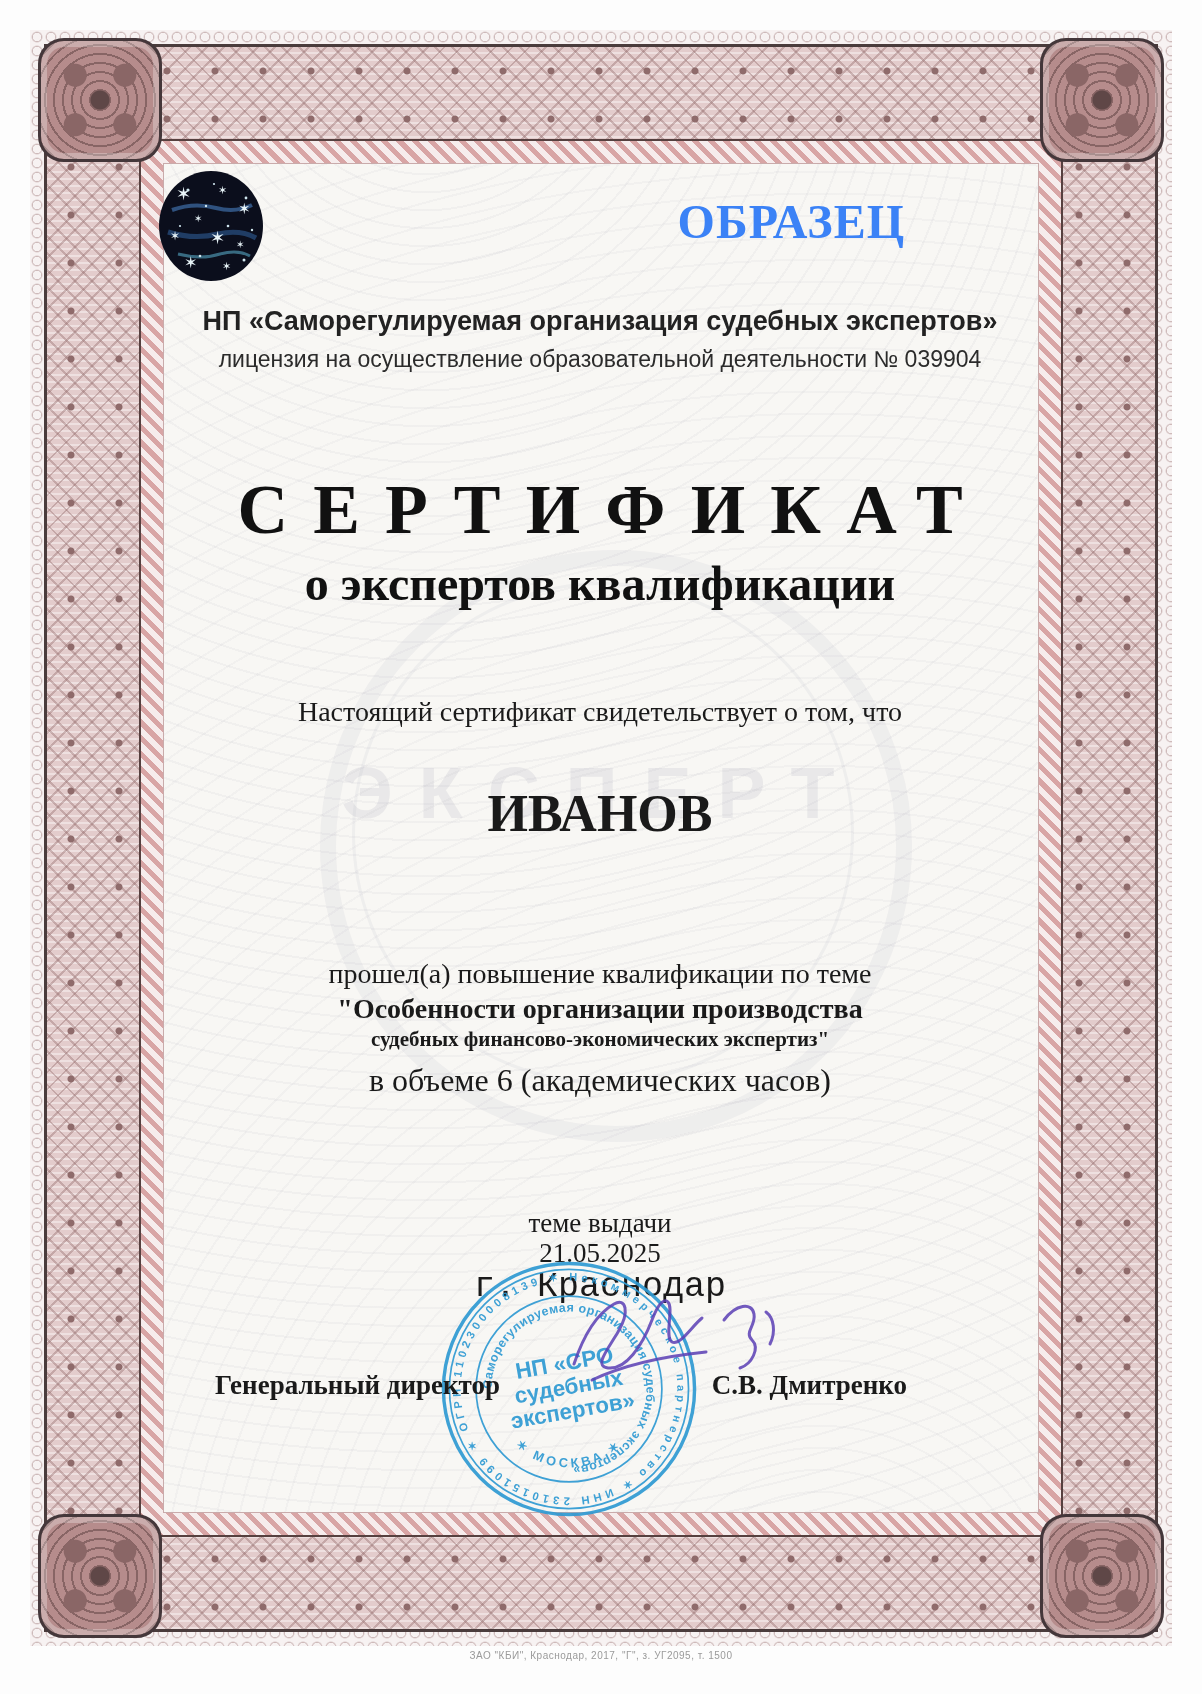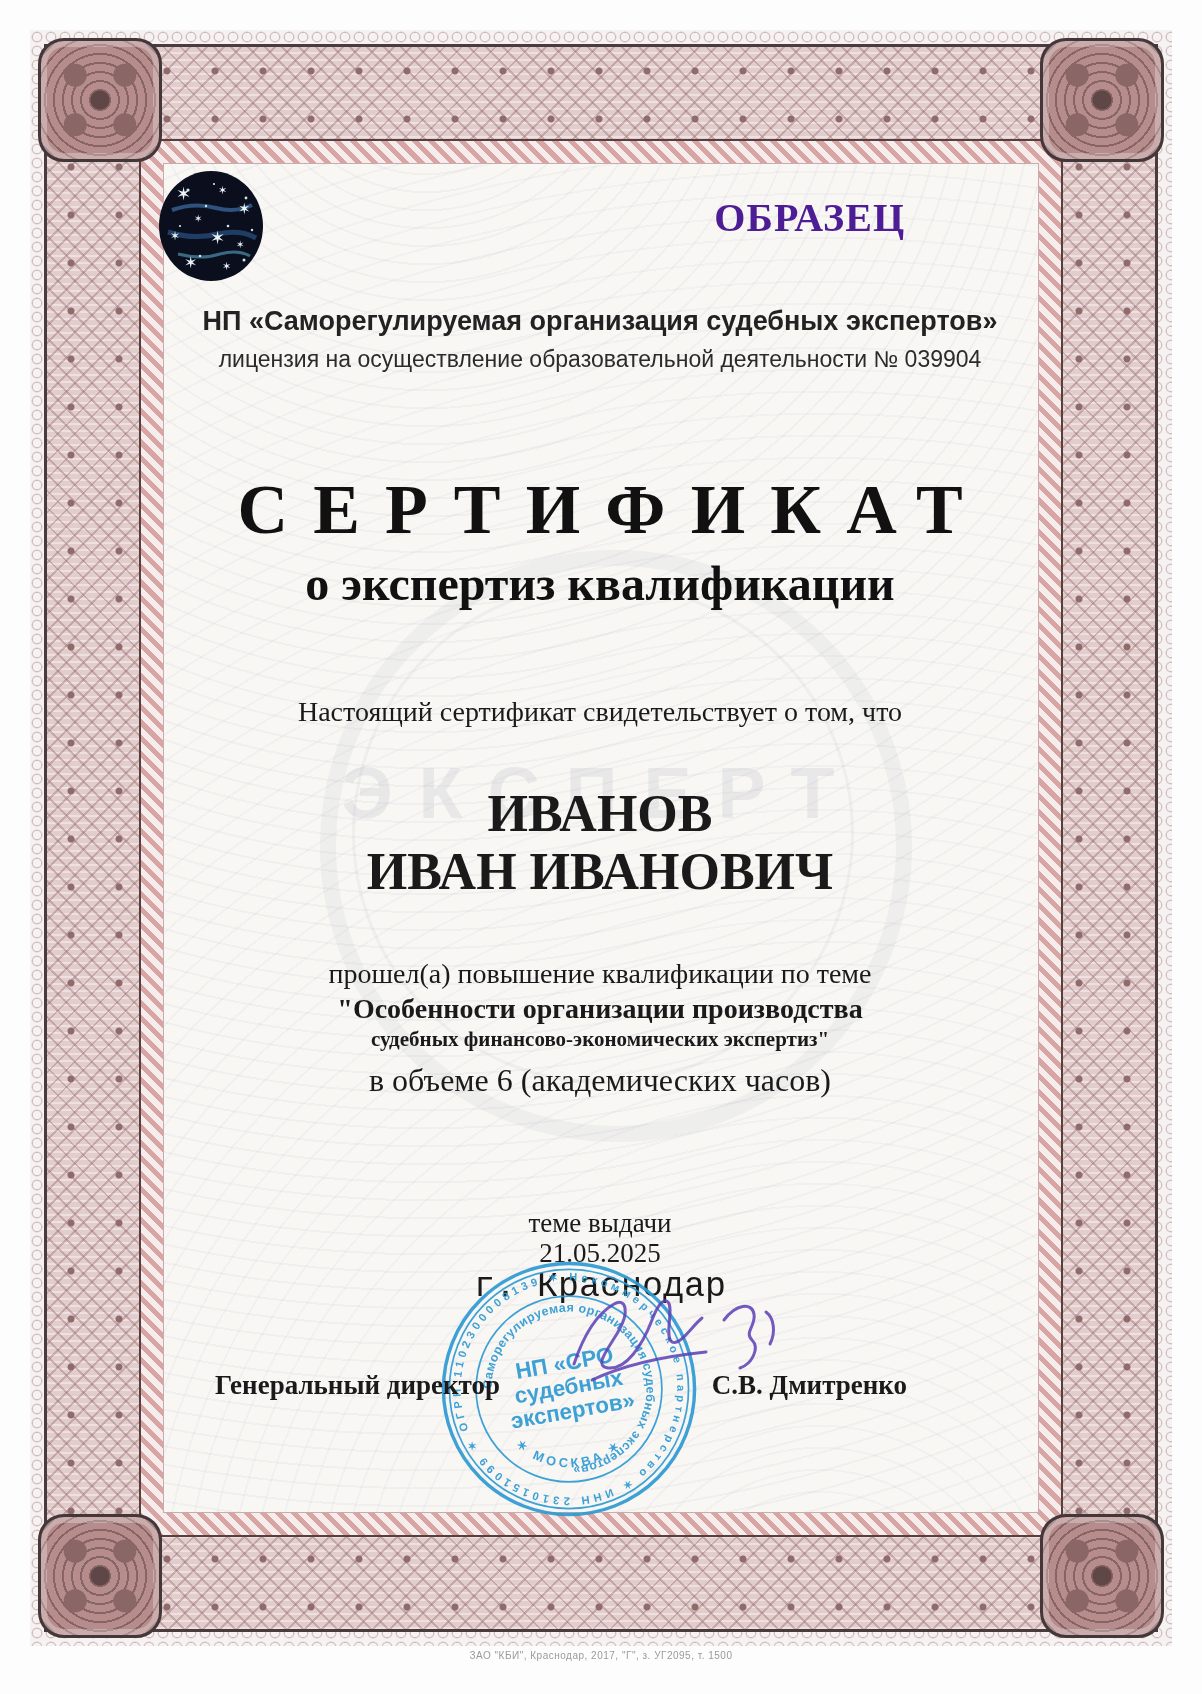--- a/index.html
+++ b/index.html
@@ -46,21 +46,21 @@
   .wm-ring{position:absolute;left:320px;top:550px;width:560px;height:560px;border-radius:50%;
            border:16px solid rgba(175,175,188,.12);}
   .wm-ring2{position:absolute;left:352px;top:582px;width:496px;height:496px;border-radius:50%;
            border:3px solid rgba(175,175,188,.12);}
   .wm-text{position:absolute;left:0;width:1202px;top:752px;text-align:center;
            font-family:"Liberation Sans",sans-serif;font-weight:bold;font-size:72px;
            letter-spacing:26px;color:rgba(160,160,176,.17);}
   
   .abs{position:absolute;}
   .ccol{left:178px;width:844px;text-align:center;}
-  .sample{right:297px;top:194px;font-size:40px;font-weight:bold;color:#4c1d95;letter-spacing:1px;}
+  .sample{right:297px;top:194px;font-size:48px;font-weight:bold;color:#3b82f6;letter-spacing:1px;}
   .org{top:306px;font-family:"Liberation Sans",sans-serif;font-weight:bold;font-size:27px;color:#222;}
   .lic{font-family:"Liberation Sans",sans-serif;font-size:23px;color:#2b2b2b;}
   .lic1{top:346px}.lic2{top:376px}
   .title{top:470px;font-size:70px;font-weight:bold;letter-spacing:.36em;text-indent:.36em;color:#111;}
   .subtitle{top:556px;font-size:48px;font-weight:bold;color:#111;}
   .statement{top:696px;font-size:28px;}
   .name1{top:784px;font-size:52px;font-weight:bold;}
   .name2{top:842px;font-size:52px;font-weight:bold;}
   .cintro{top:958px;font-size:28px;}
   .ctopic1{top:993px;font-size:28px;font-weight:bold;}
@@ -126,25 +126,24 @@
         <circle cx="94" cy="60" r="1.2"></circle>
     </g>
   </svg>
 
   <div class="abs sample">ОБРАЗЕЦ</div>
 
   <div class="abs ccol org">НП «Саморегулируемая организация судебных экспертов»</div>
   <div class="abs ccol lic lic1">лицензия на осуществление образовательной деятельности № 039904</div>
 
   <div class="abs ccol title">СЕРТИФИКАТ</div>
-  <div class="abs ccol subtitle">о экспертиз квалификации</div>
+  <div class="abs ccol subtitle">о экспертов квалификации</div>
 
   <div class="abs ccol statement">Настоящий сертификат свидетельствует о том, что</div>
   <div class="abs ccol name1">ИВАНОВ</div>
-  <div class="abs ccol name2">ИВАН ИВАНОВИЧ</div>
   <div class="abs ccol cintro">прошел(а) повышение квалификации по теме</div>
   <div class="abs ccol ctopic1">"Особенности организации производства</div>
   <div class="abs ccol ctopic2">судебных финансово-экономических экспертиз"</div>
   <div class="abs ccol cvol">в объеме 6 (академических часов)</div>
 
   <div class="abs ccol dlabel">теме выдачи</div>
   <div class="abs ccol dvalue">21.05.2025</div>
   <div class="abs ccol dcity">г. Краснодар</div>
 
   <svg class="abs stampbox" viewBox="0 0 300 300">

